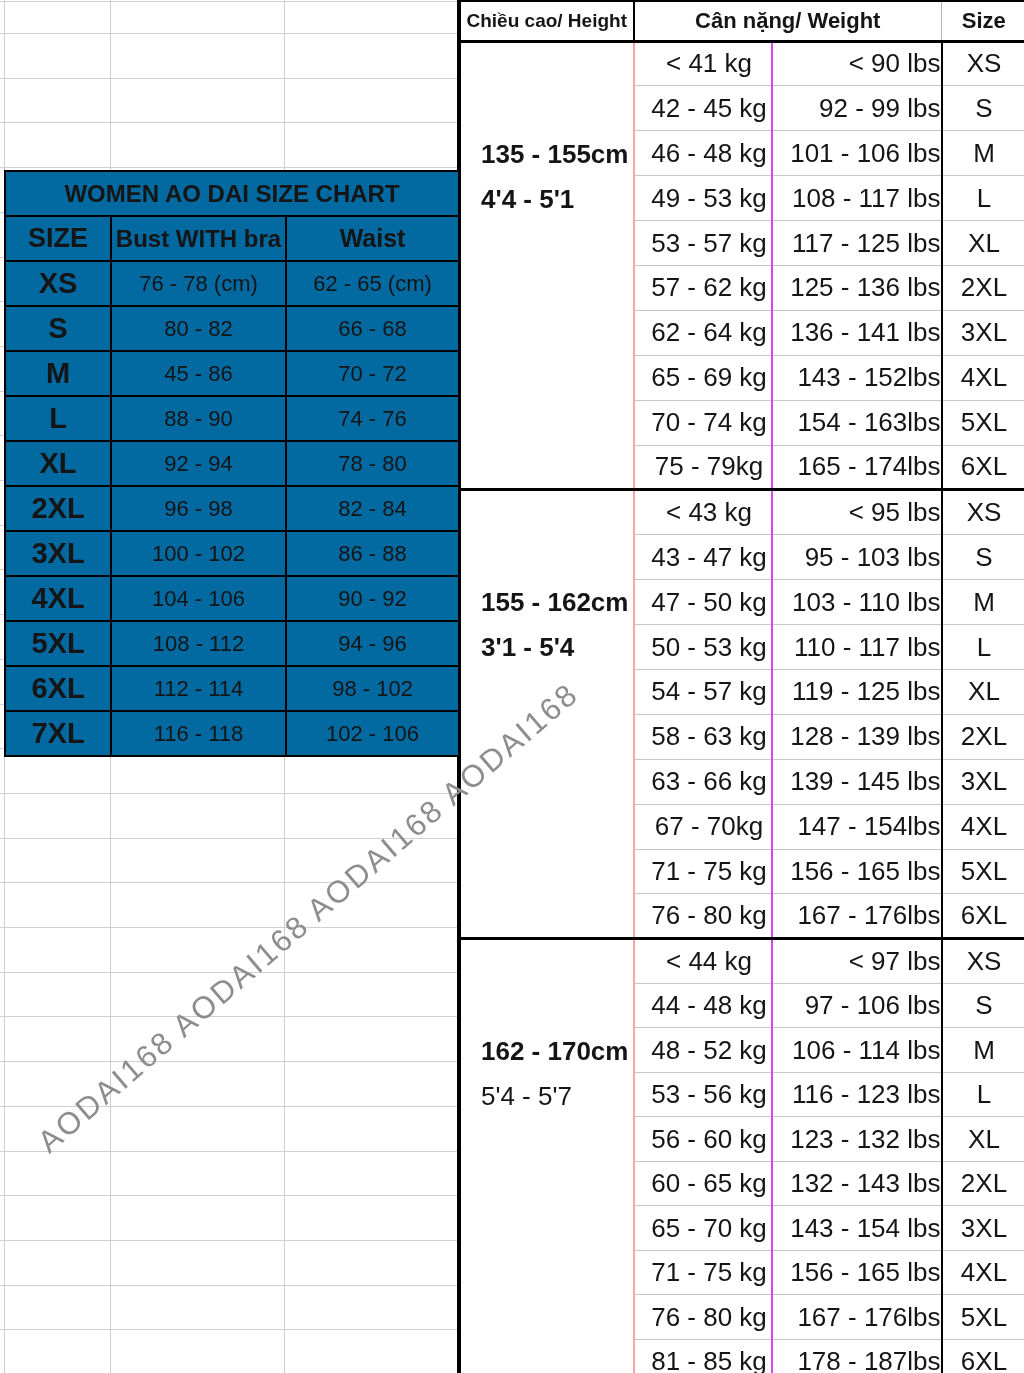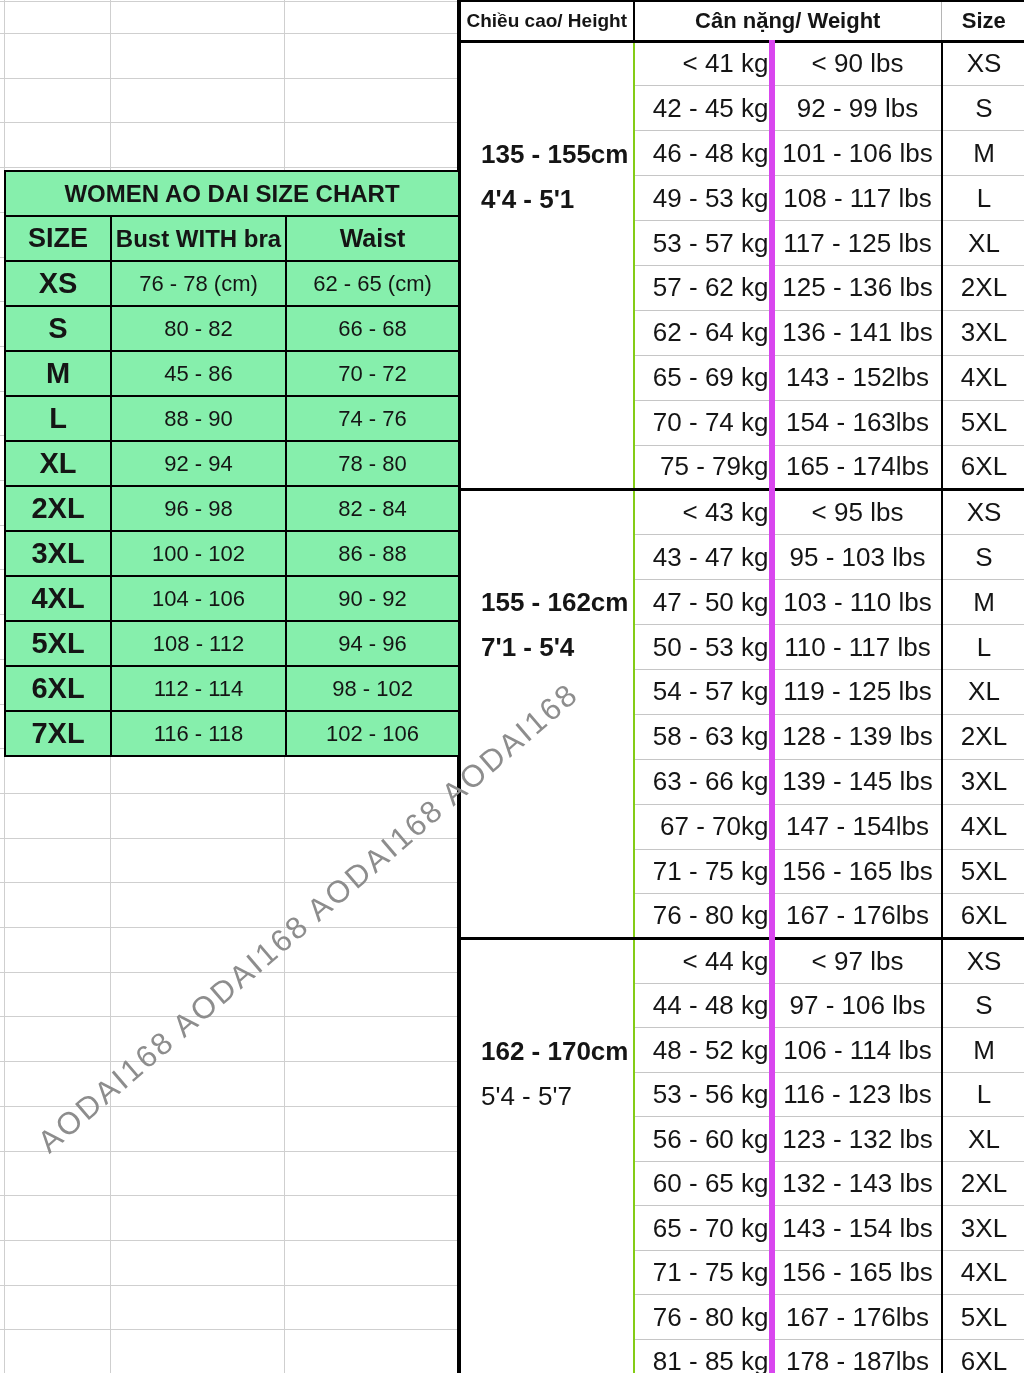--- a/index.html
+++ b/index.html
@@ -18,21 +18,21 @@
   .gv1{left:4px;} .gv2{left:110px;} .gv3{left:284px;}
   
   .vblack{position:absolute;left:457px;top:0;width:3px;height:1373px;background:#000;z-index:1;}
 
   
   table.lt{
     position:absolute;left:4px;top:170px;width:454px;z-index:2;
     border-collapse:collapse;table-layout:fixed;background:#fff;
   }
   .lt td,.lt th{
-    border:2px solid #000;background:#86efac;color:#151515;
+    border:2px solid #000;background:#0369a1;color:#151515;
     text-align:center;vertical-align:middle;padding:0;white-space:nowrap;
   }
   .lt .title-cell{font-weight:700;font-size:24px;height:43px;}
   .lt tr.hdr{height:45px;}
   .lt th.h-size{font-size:27px;}
   .lt th.h-bust{font-size:24px;}
   .lt th.h-waist{font-size:25px;margin-top:44px;}
   .lt tr.data{height:45px;}
   .lt td.lbl{font-weight:700;font-size:29px;}
   .lt td.val{font-size:22px;}
@@ -46,22 +46,22 @@
   .rt th,.rt td{padding:0;vertical-align:middle;background:#fff;color:#151515;white-space:nowrap;}
   .rt tr.hdr{height:40px;}
   .rt th{font-weight:700;border-bottom:3px solid #000;text-align:center;}
   .rt th.h-head{font-size:19px;}
   .rt th.w-head{font-size:22px;border-left:2px solid #000;border-right:1px solid #b5b5b5;}
   .rt th.s-head{font-size:22px;}
   .rt tbody tr{height:44.9px;}
   .rt tbody.s3 tr{height:44.5px;}
   .rt tbody td{border-top:1px solid #c6c6c6;font-size:26px;}
   .rt tbody tr.first td{border-top:3px solid #000;}
-  .rt td.kg{border-left:2px solid #84cc16;text-align:right;padding-left:13px;}
-  .rt td.lbs{border-left:6px solid #d946ef;text-align:center;}
+  .rt td.kg{border-left:2px solid #fca5a5;text-align:center;padding-left:13px;}
+  .rt td.lbs{border-left:2px solid #d946ef;text-align:right;}
   .rt td.size{border-left:2px solid #000;text-align:center;}
   .rt td.hcell{position:relative;}
   .h-cm,.h-ft{position:absolute;left:20px;font-weight:700;font-size:26px;white-space:nowrap;color:#151515;}
   .h-cm{top:96px;}
   .h-ft{top:141px;}
   .rt tbody.s3 .h-ft{font-weight:400;}
 
   
   .wm{
     position:absolute;left:31px;top:1133px;z-index:3;
@@ -220,21 +220,21 @@
       <td class="kg">75 - 79kg</td>
       <td class="lbs">165 - 174lbs</td>
       <td class="size">6XL</td>
     </tr>
   </tbody>
 
   <tbody class="s12">
     <tr class="first">
       <td class="hcell" rowspan="10">
         <span class="h-cm">155 - 162cm</span>
-        <span class="h-ft">7'1 - 5'4</span>
+        <span class="h-ft">3'1 - 5'4</span>
       </td>
       <td class="kg">&lt; 43 kg</td>
       <td class="lbs">&lt; 95 lbs</td>
       <td class="size">XS</td>
     </tr>
     <tr>
       <td class="kg">43 - 47 kg</td>
       <td class="lbs">95 - 103 lbs</td>
       <td class="size">S</td>
     </tr>

